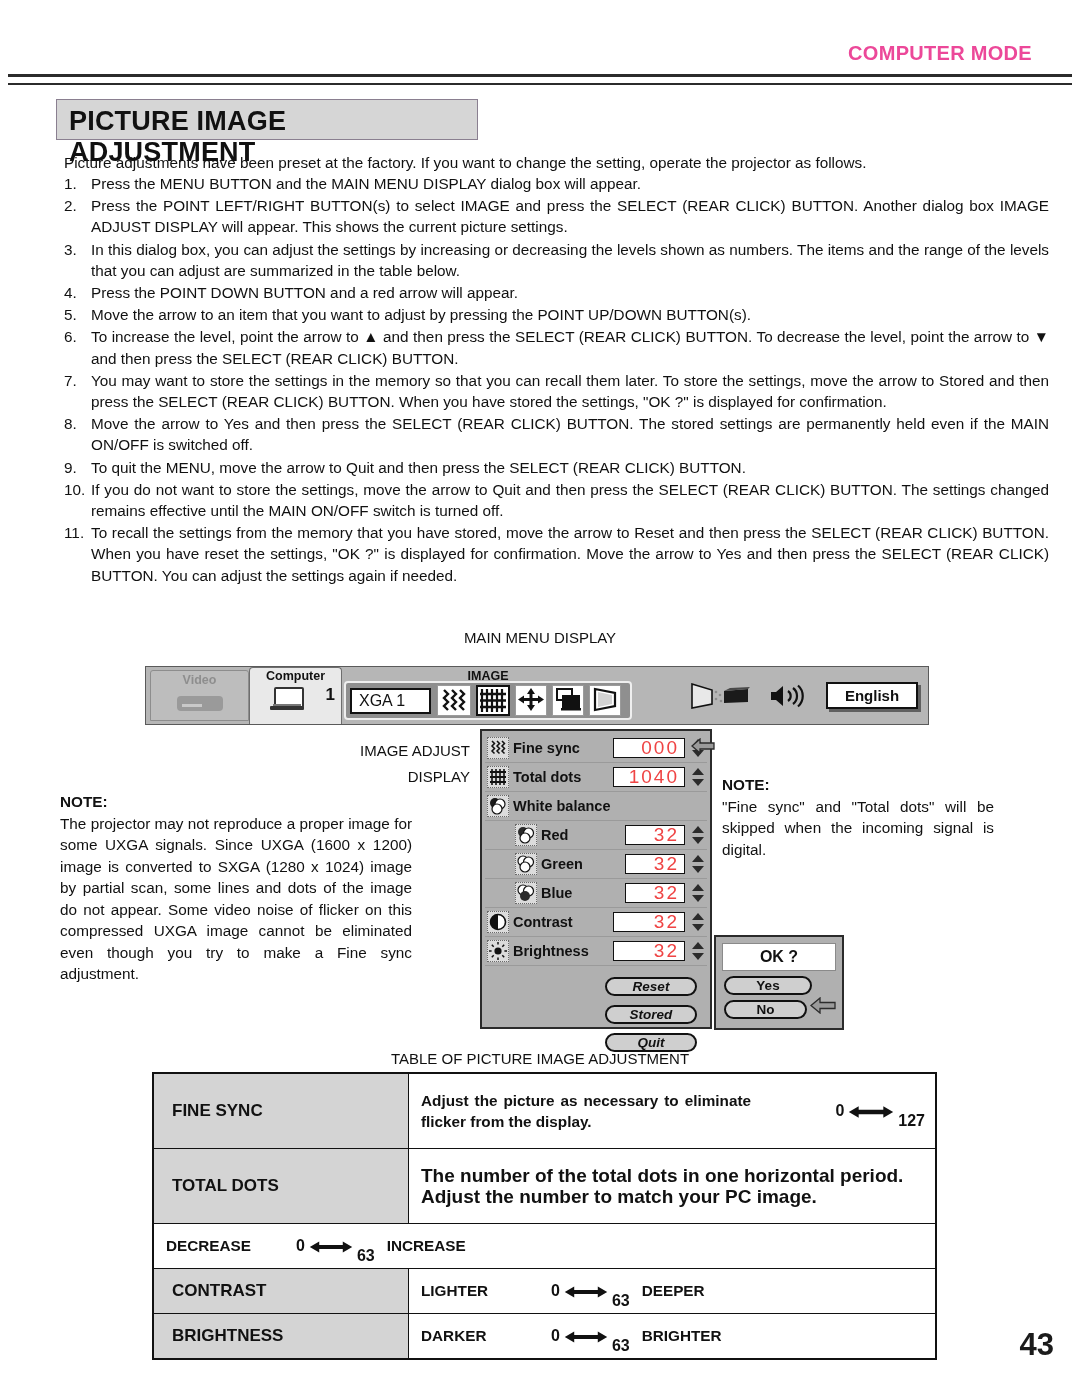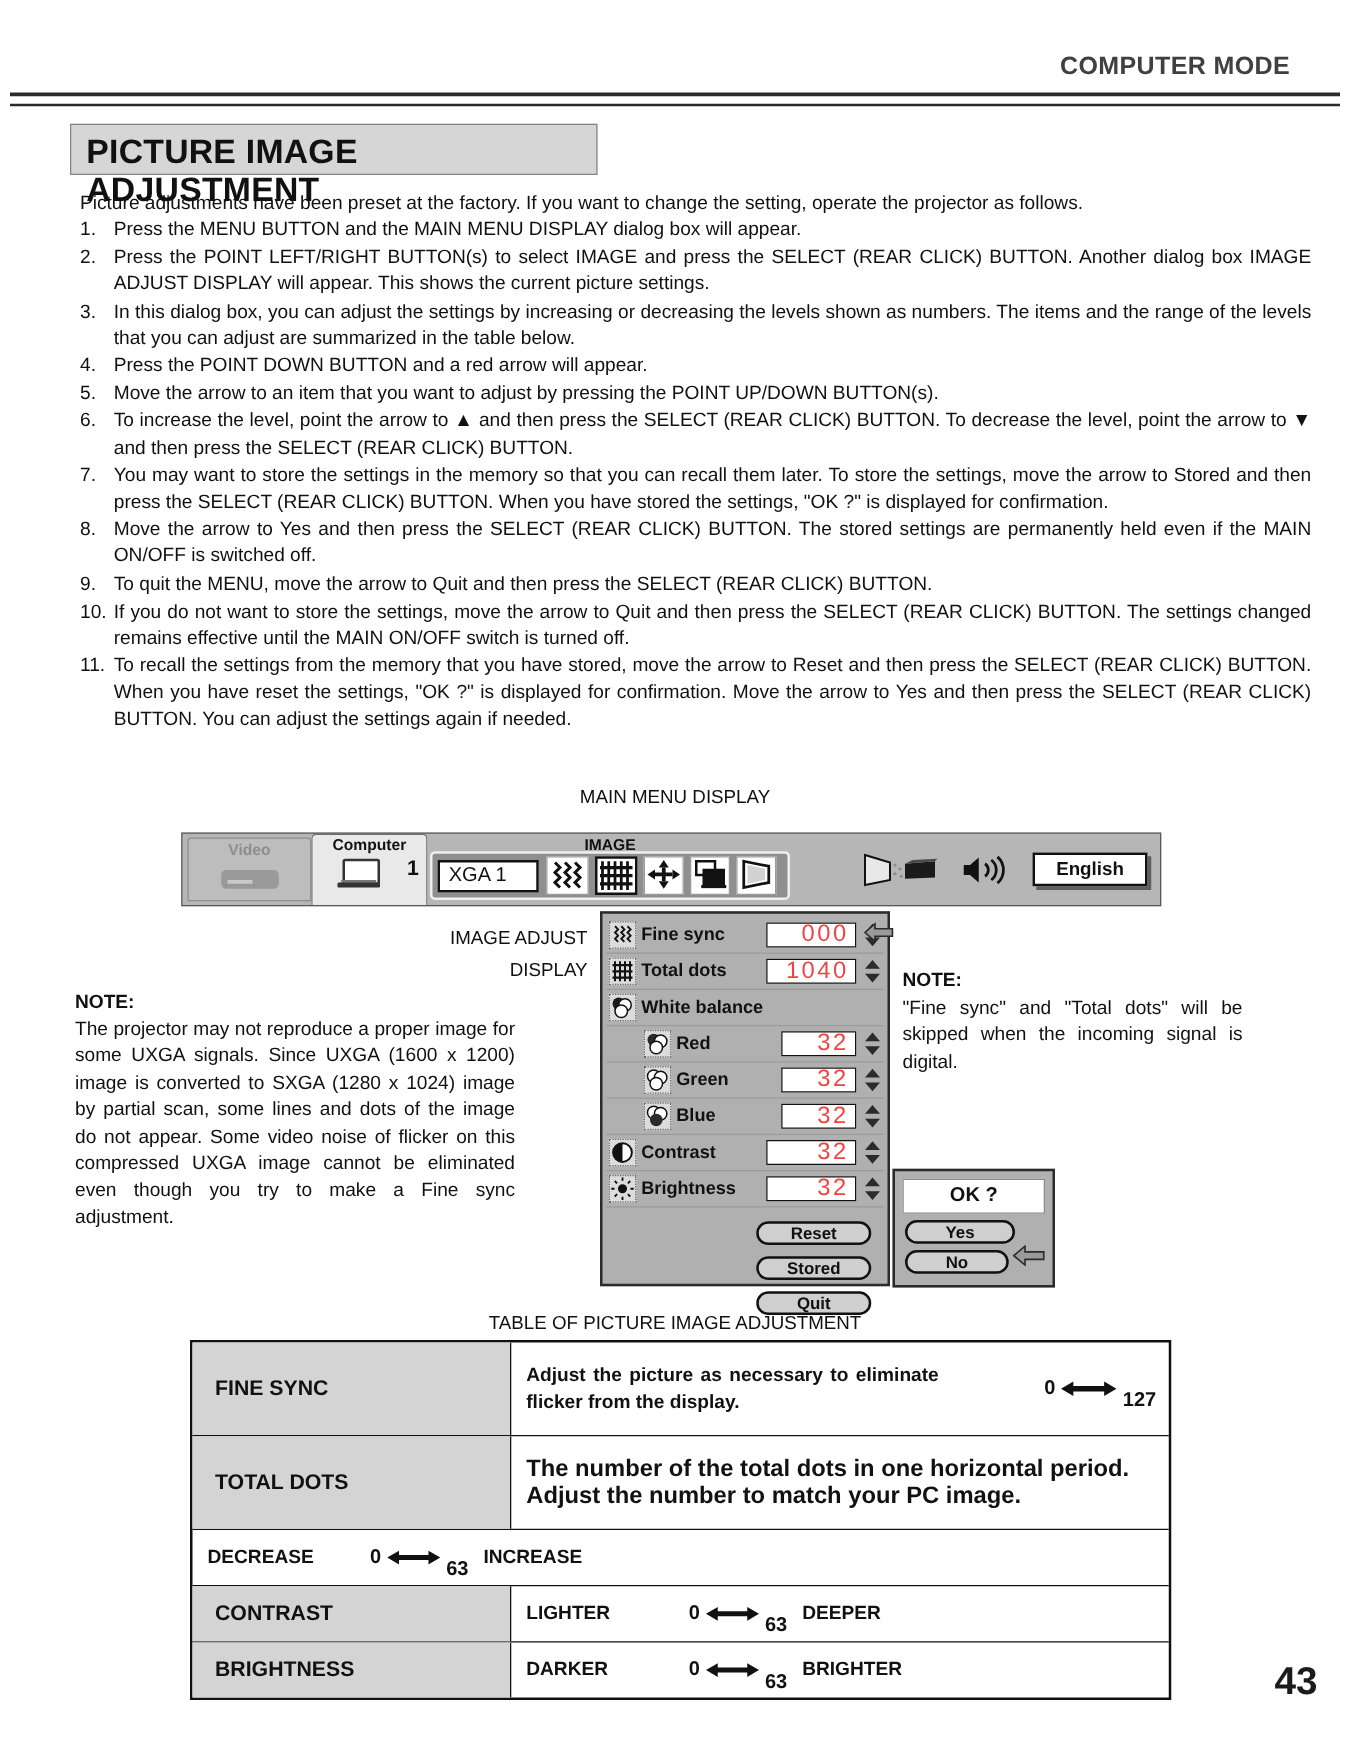--- a/index.html
+++ b/index.html
@@ -5,21 +5,21 @@
   html,body{margin:0;padding:0;background:#fff;}
   body{
     width:1080px;height:1397px;position:relative;overflow:hidden;
     font-family:"Liberation Sans",sans-serif;color:#111;
     -webkit-font-smoothing:antialiased;
   }
 
   
   #header-mode{
     position:absolute;left:0;top:42px;width:1032px;text-align:right;
-    font-size:20px;font-weight:bold;letter-spacing:.3px;color:#404040;
+    font-size:20px;font-weight:bold;letter-spacing:.3px;color:#ec4899;
   }
   #header-rule{
     position:absolute;left:8px;top:74px;width:1064px;height:6px;
     border-top:3px solid #2b2b2b;border-bottom:2px solid #2b2b2b;
     background:#fff;
   }
 
   
   #title-plate{
     position:absolute;left:56px;top:99px;width:422px;height:41px;
@@ -152,21 +152,21 @@
     box-sizing:border-box;text-align:right;padding-right:5px;
     font-size:19px;letter-spacing:2px;line-height:18px;color:#ef4444;
   }
   .rval.narrow{width:60px;}
   .spin{width:18px;margin-left:4px;flex:0 0 18px;position:relative;height:22px;}
   .redarrow{
     position:absolute;right:-8px;top:4px;width:24px;height:16px;
   }
   .indent{margin-left:28px;}
   .wb-head{font-size:14.5px;font-weight:bold;color:#111;}
-  .pillrow{height:24px;display:flex;justify-content:flex-end;align-items:center;padding-right:10px;}
+  .pillrow{height:24px;display:flex;justify-content:flex-end;align-items:center;padding-right:10px;font-style:italic;}
   .pill{
     width:92px;height:19px;background:#cfcfcf;border:2px solid #111;
     border-radius:10px;box-sizing:border-box;text-align:center;
     font-size:13.5px;font-weight:bold;line-height:15px;color:#111;
   }
 
   
   #okdlg{
     position:absolute;left:714px;top:935px;width:130px;height:95px;
     background:#b0b0b0;border:2px solid #2b2b2b;box-sizing:border-box;padding:6px;

